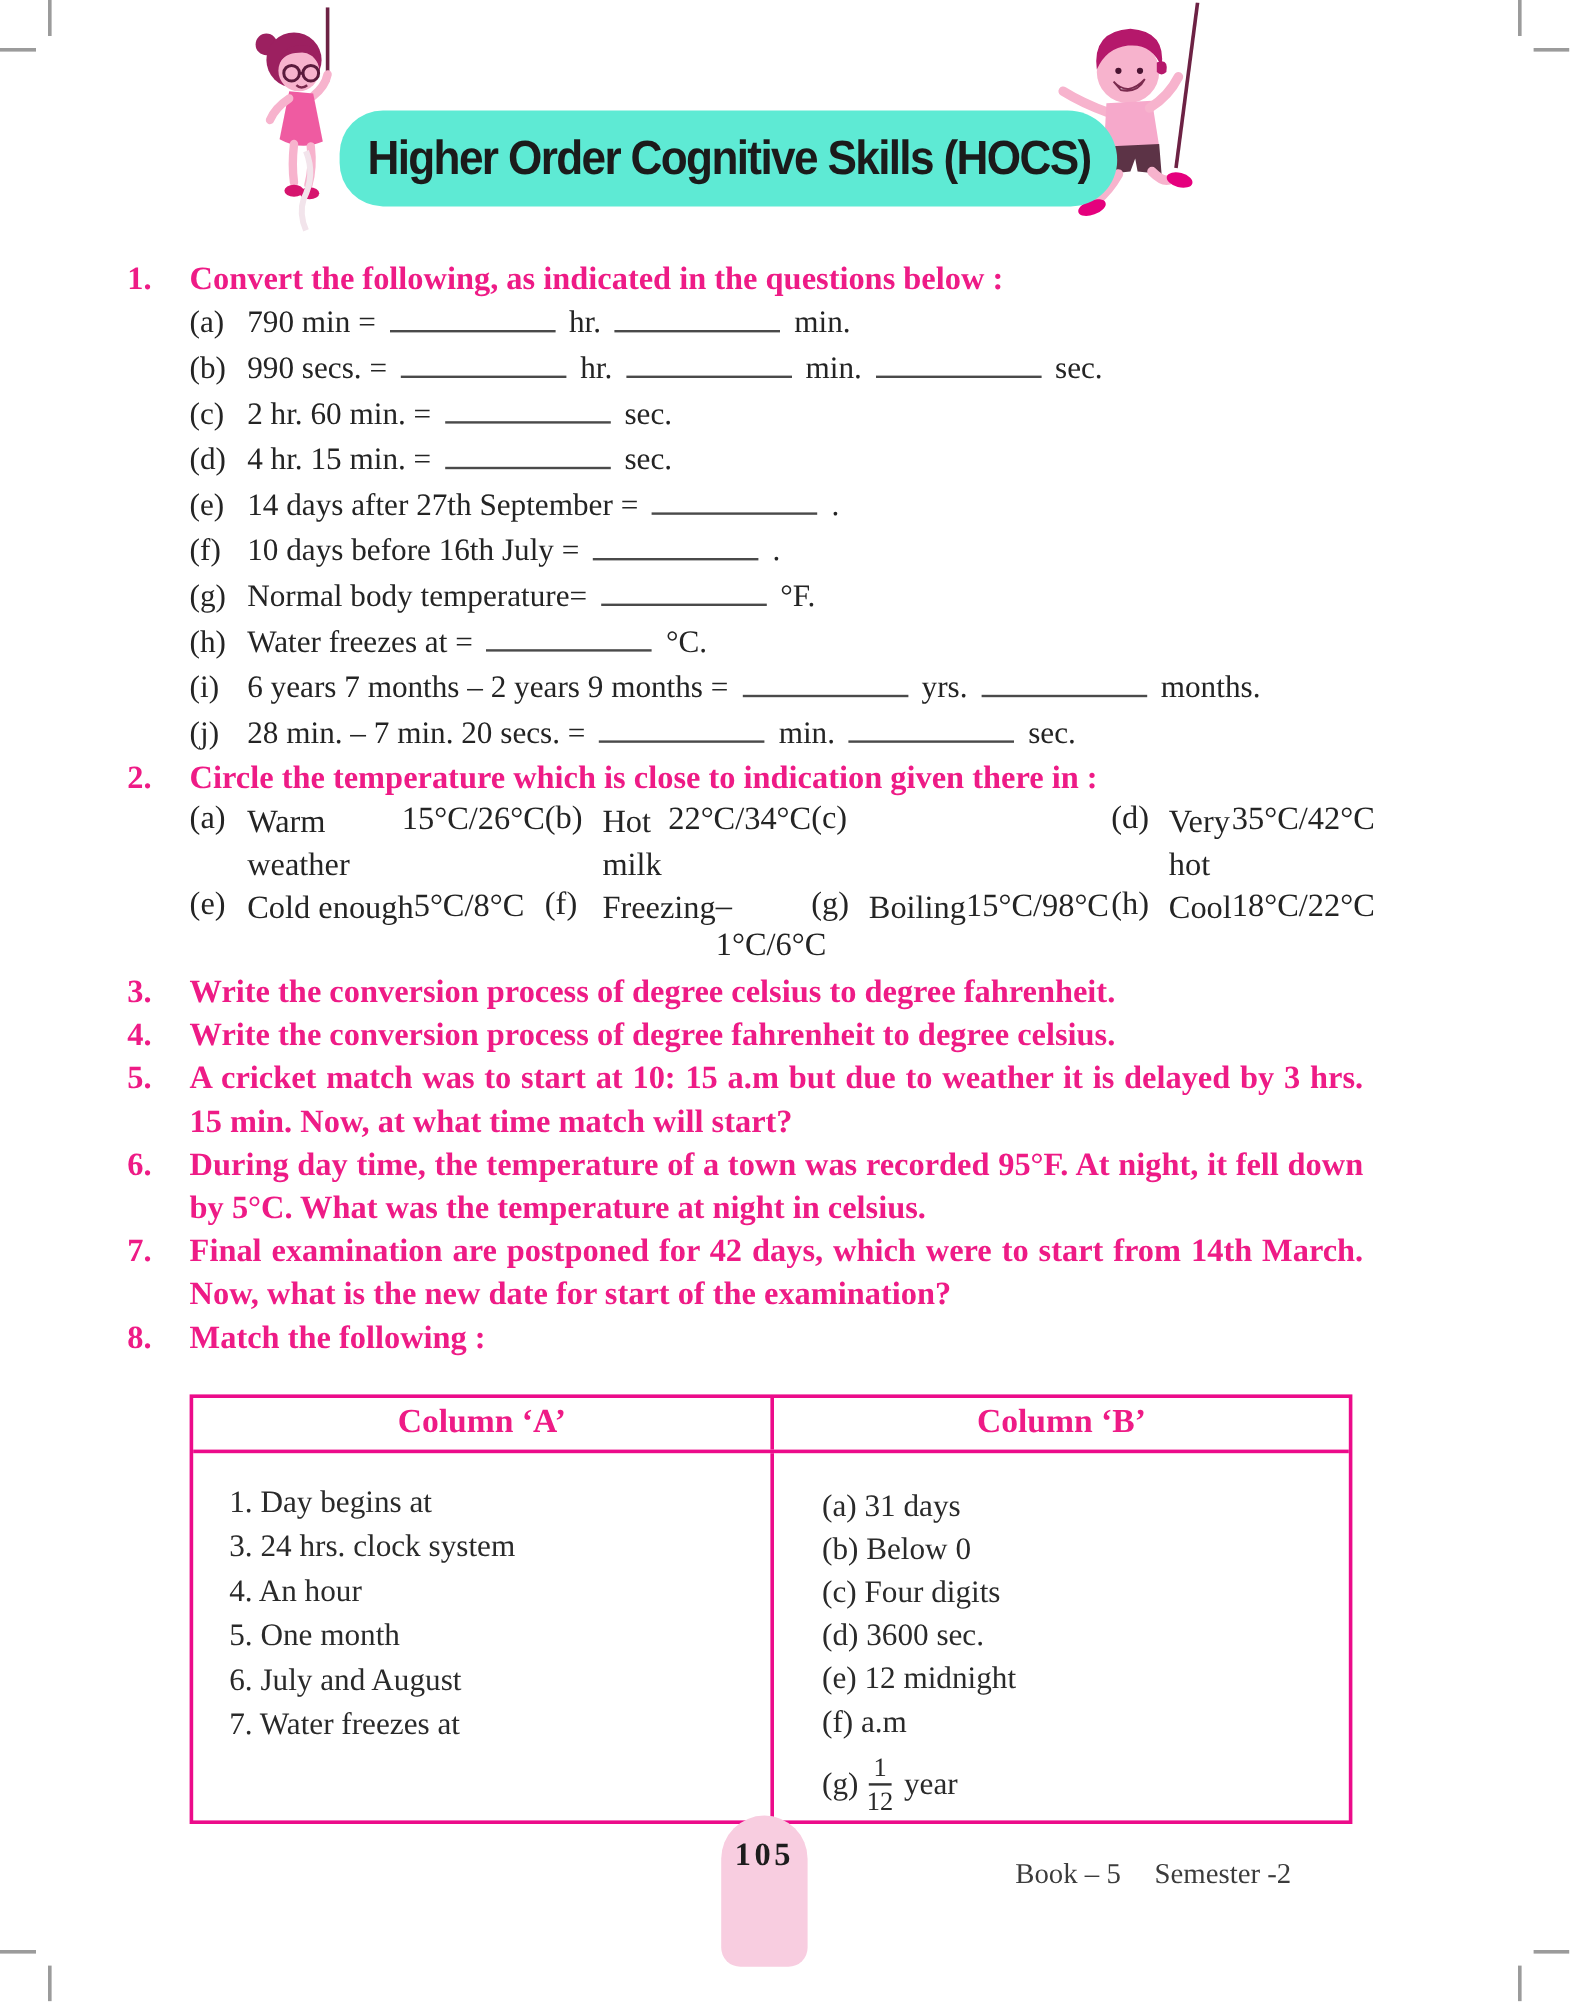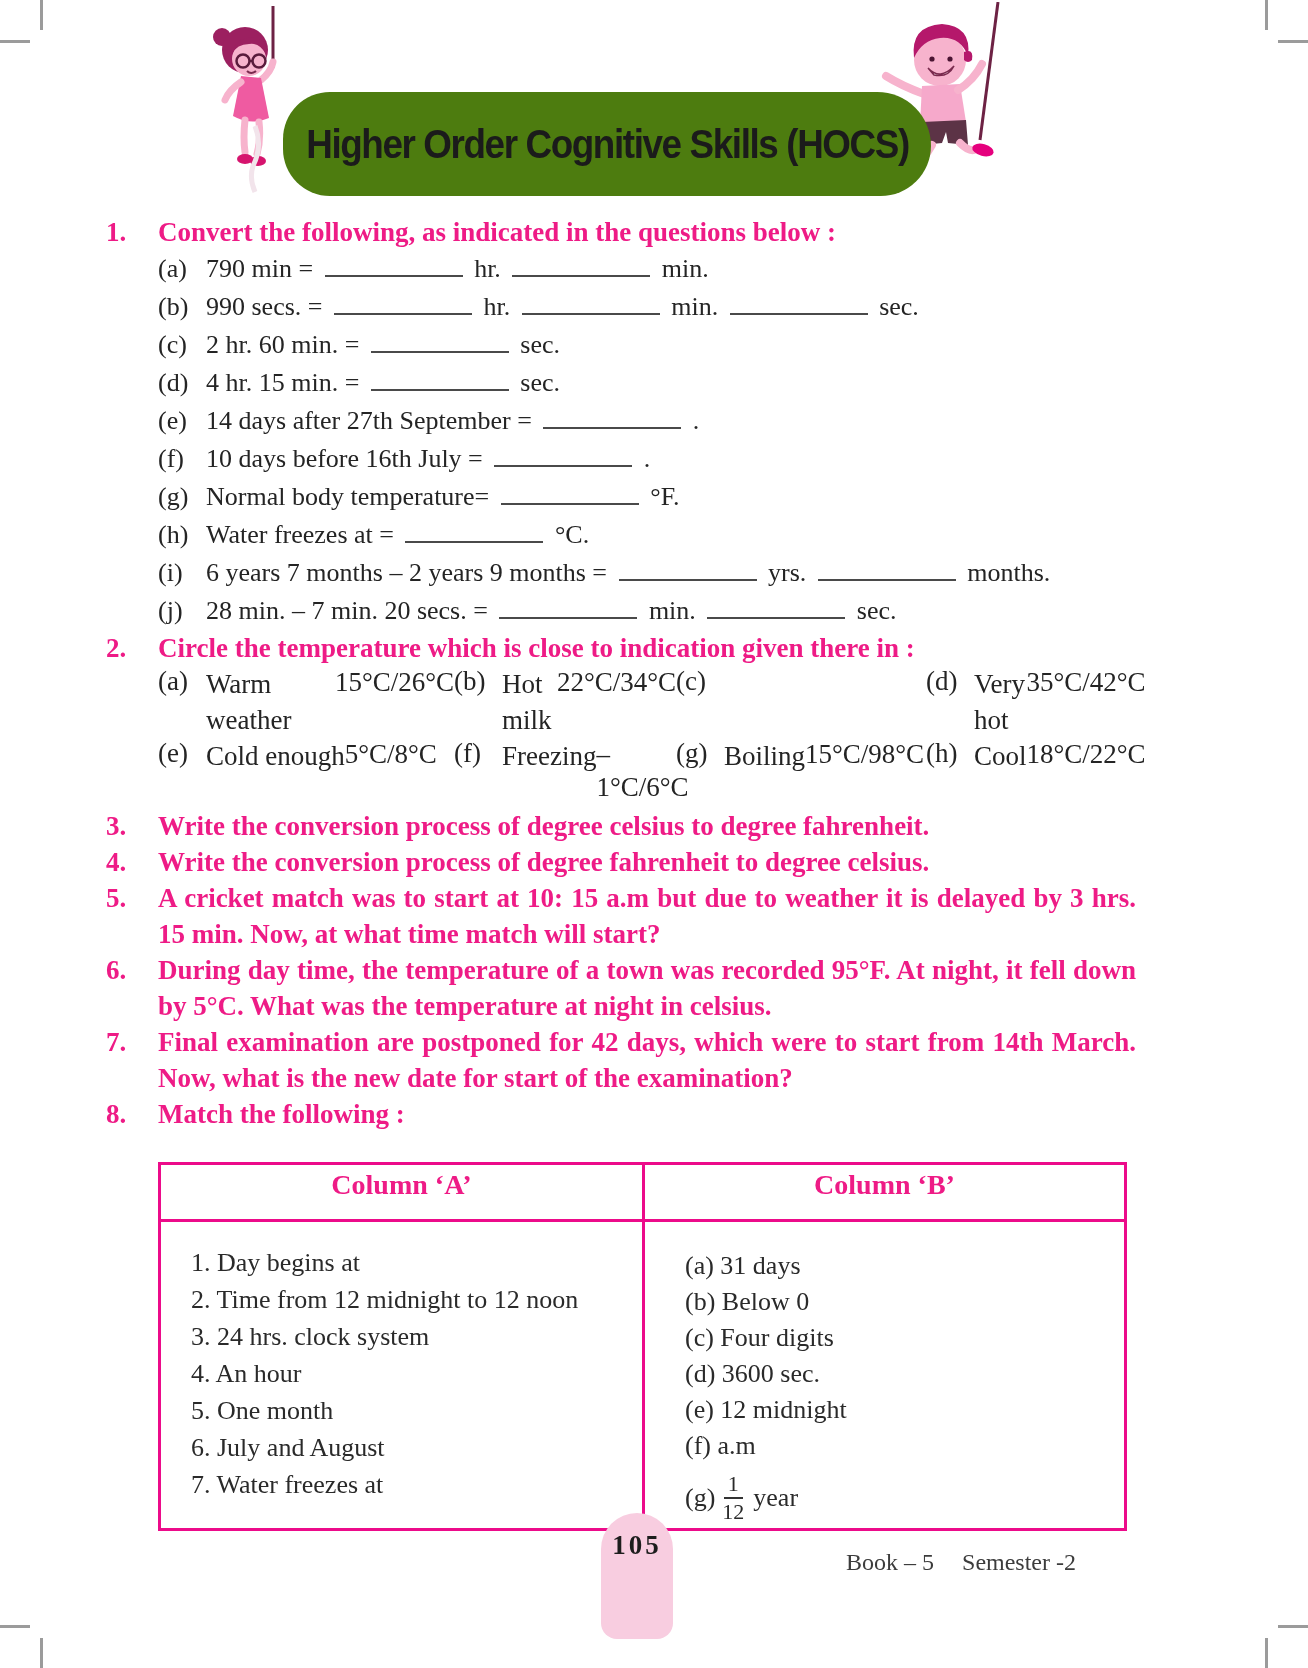--- a/index.html
+++ b/index.html
@@ -11,22 +11,22 @@
   
   .crop { position:absolute; background:#9b9b9b; }
   .crop.v { width:3px; height:30px; }
   .crop.h { width:30px; height:3px; }
 
   
   .kid { position:absolute; }
   .kid-girl { left:203px; top:6px; }
   .kid-boy  { left:876px; top:2px; }
   .banner {
-    position:absolute; left:283px; top:92px; width:648px; height:104px;
-    background:#4d7c0f; border-radius:70px 80px 75px 70px;
+    position:absolute; left:283px; top:92px; width:648px; height:80px;
+    background:#5eead4; border-radius:70px 80px 75px 70px;
     display:flex; align-items:center; justify-content:center; z-index:2;
   }
   .banner-title {
     font-family:"Liberation Sans", sans-serif; font-weight:700; font-size:40px;
     letter-spacing:-1.5px; color:#1b1b1b; white-space:nowrap; transform:scaleX(0.92);
   }
 
   
   .content { position:absolute; left:106px; top:214px; width:1030px; }
 
@@ -50,21 +50,21 @@
   .opt { display:flex; font-size:27px; color:#242424; }
   .opt .sub-label { width:48px; }
   .opt-col { display:flex; flex-direction:row; }
   .opt-name { line-height:36px; }
   .opt-temps { line-height:33px; }
 
   .match-table { margin-left:52px; margin-top:30px; width:969px; border:3px solid #ec0b8a; }
   .mt-header { display:flex; border-bottom:3px solid #ec0b8a; }
   .hcell {
     width:484px; text-align:center; color:#ee1b86; font-weight:700; font-size:28px;
-    padding:4px 0 18px;
+    padding:4px 0 7px;
   }
   .hcell.a { border-right:3px solid #ec0b8a; }
   .hcell.b { flex:1; }
   .mt-body { display:flex; height:306px; }
   .bcell { font-size:26px; color:#2a2a2a; }
   .bcell.a { width:484px; border-right:3px solid #ec0b8a; padding:22px 8px 0 30px; }
   .bcell.b { flex:1; padding:26px 24px 0 40px; }
   .cell-line { line-height:37px; }
   .bcell.b .cell-line { line-height:36px; }
   .frac-line { display:flex; align-items:center; margin-top:8px; line-height:1; }
@@ -275,21 +275,20 @@
       </div>
 
     <div class="match-table">
       <div class="mt-header">
         <div class="hcell a">Column ‘A’</div>
         <div class="hcell b">Column ‘B’</div>
       </div>
       <div class="mt-body">
         <div class="bcell a">
             <div class="cell-line">1. Day begins at</div>
-            <div class="cell-line">2. Time from 12 midnight to 12 noon</div>
             <div class="cell-line">3. 24 hrs. clock system</div>
             <div class="cell-line">4. An hour</div>
             <div class="cell-line">5. One month</div>
             <div class="cell-line">6. July and August</div>
             <div class="cell-line">7. Water freezes at</div>
           </div>
         <div class="bcell b">
             <div class="cell-line">(a) 31 days</div>
             <div class="cell-line">(b) Below 0</div>
             <div class="cell-line">(c) Four digits</div>

